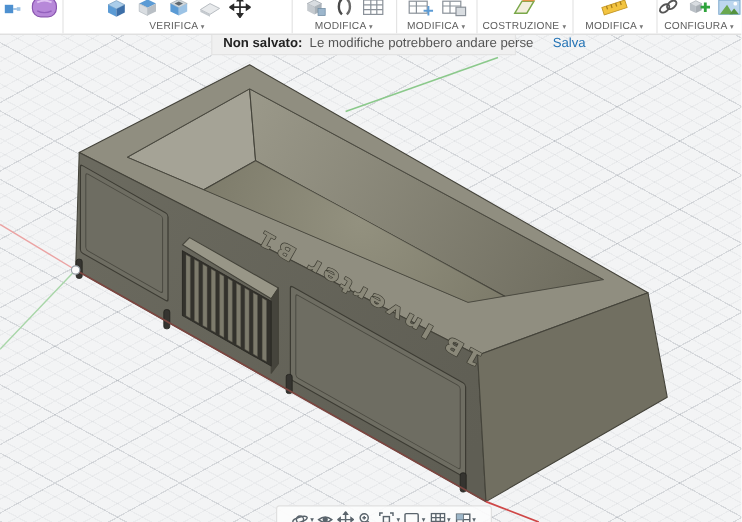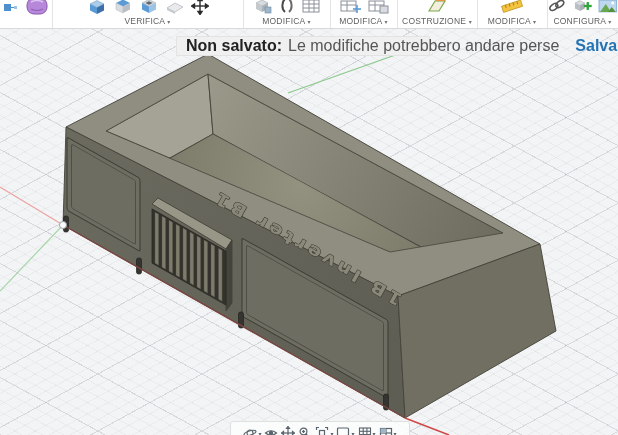--- a/index.html
+++ b/index.html
@@ -10,27 +10,27 @@
   #topbar{position:absolute;left:0;top:0;width:618px;height:28px;background:#ffffff;
           border-bottom:1px solid #d9d9d9;overflow:hidden;z-index:30;}
   .tgroup{position:absolute;top:0;height:28px;border-right:1px solid #e4e4e4;}
   .tgroup:last-child{border-right:none;}
   .ticons{display:flex;justify-content:center;align-items:flex-start;gap:6px;margin-top:-3px;}
   .glabel{position:absolute;bottom:2px;left:0;width:100%;text-align:center;
           font-size:8.5px;color:#5f5f5f;letter-spacing:.2px;white-space:nowrap;cursor:pointer;}
   .glabel .caret{font-size:6px;color:#777;}
 
   
-  #warnbar{position:absolute;left:176px;top:36px;width:252px;height:18px;background:#f0f0f0;
+  #warnbar{position:absolute;left:176px;top:26px;width:252px;height:18px;background:#f0f0f0;
            border:1px solid #e3e3e3;display:flex;align-items:center;z-index:25;
-           font-size:16px;color:#444;}
+           font-size:11px;color:#444;}
   #warnbar .wtitle{font-weight:bold;color:#222;margin:0 6px 0 4px;white-space:nowrap;}
   #warnbar .wmsg{color:#555;white-space:nowrap;}
   #warnbar .wdiv{width:1px;height:12px;background:#d0d0d0;margin:0 8px;}
-  #warnbar .wsave{color:#2373b5;cursor:pointer;white-space:nowrap;font-weight:bold;}
+  #warnbar .wsave{color:#2373b5;cursor:pointer;white-space:nowrap;}
 
   
   #canvas{position:absolute;left:0;top:28px;width:618px;height:407px;
           background-color:#f3f4f5;
           background-image:
             repeating-linear-gradient(28.7deg,  rgba(70,80,95,0.12) 0 1px, transparent 1px 50px),
             repeating-linear-gradient(151.3deg, rgba(70,80,95,0.12) 0 1px, transparent 1px 50px),
             repeating-linear-gradient(28.7deg,  rgba(70,80,95,0.05) 0 1px, transparent 1px 10px),
             repeating-linear-gradient(151.3deg, rgba(70,80,95,0.05) 0 1px, transparent 1px 10px);}
   #scene{position:absolute;left:0;top:-28px;width:618px;height:435px;}

